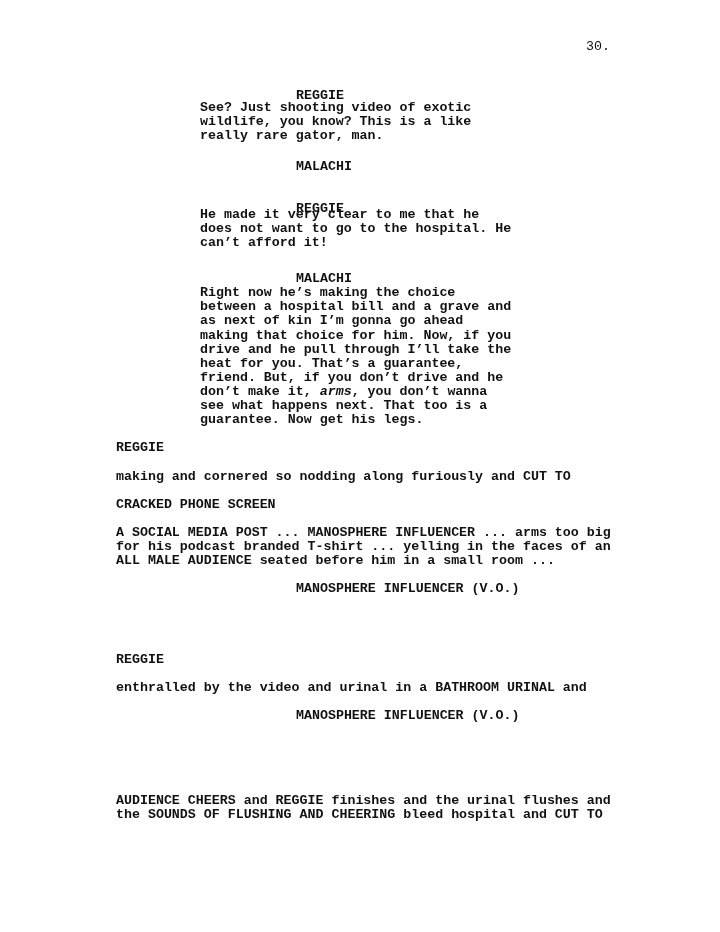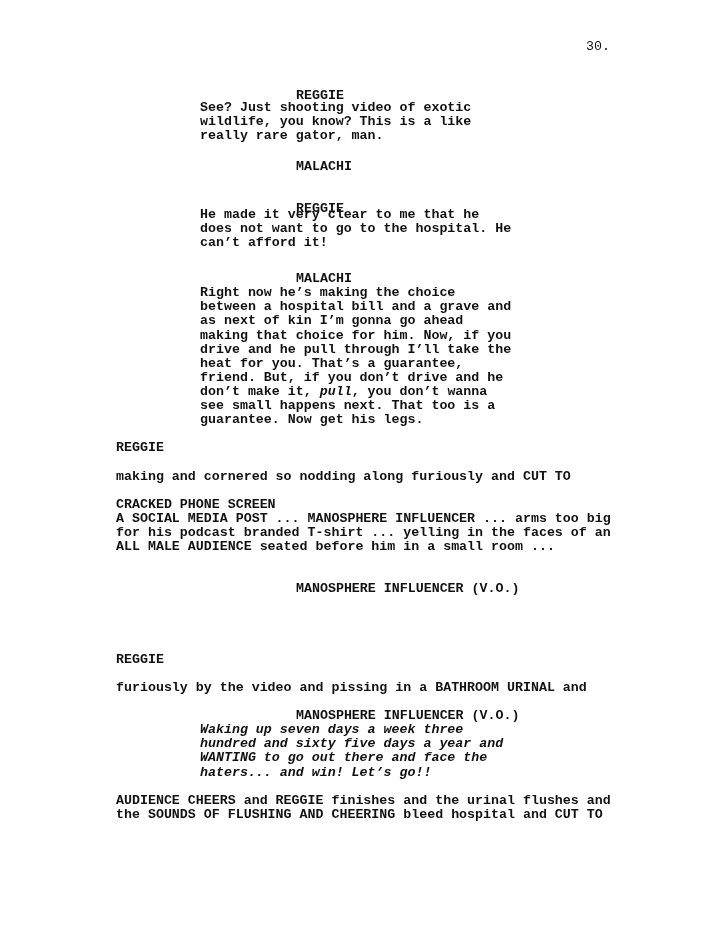--- a/index.html
+++ b/index.html
@@ -36,37 +36,33 @@
 can’t afford it!</div>
 
   <div class="block char" style="top:272px">MALACHI</div>
   <div class="block dlg" style="top:286px">Right now he’s making the choice
 between a hospital bill and a grave and
 as next of kin I’m gonna go ahead
 making that choice for him. Now, if you
 drive and he pull through I’ll take the
 heat for you. That’s a guarantee,
 friend. But, if you don’t drive and he</div>
-  <div class="block dlg" style="top:385px"><span>don’t make it, </span><span class="ital">pull</span><span>, you don’t wanna</span></div>
-  <div class="block dlg" style="top:399px">see small happens next. That too is a
+  <div class="block dlg" style="top:385px"><span>don’t make it, </span><span class="ital">arms</span><span>, you don’t wanna</span></div>
+  <div class="block dlg" style="top:399px">see what happens next. That too is a
 guarantee. Now get his legs.</div>
 
   <div class="block act" style="top:441px">REGGIE</div>
   <div class="block act" style="top:470px">making and cornered so nodding along furiously and CUT TO</div>
   <div class="block act" style="top:498px">CRACKED PHONE SCREEN</div>
-  <div class="block act" style="top:512px">A SOCIAL MEDIA POST ... MANOSPHERE INFLUENCER ... arms too big
+  <div class="block act" style="top:526px">A SOCIAL MEDIA POST ... MANOSPHERE INFLUENCER ... arms too big
 for his podcast branded T-shirt ... yelling in the faces of an
 ALL MALE AUDIENCE seated before him in a small room ...</div>
 
   <div class="block char" style="top:582px">MANOSPHERE INFLUENCER (V.O.)</div>
 
   <div class="block act" style="top:653px">REGGIE</div>
-  <div class="block act" style="top:681px">furiously by the video and pissing in a BATHROOM URINAL and</div>
+  <div class="block act" style="top:681px">enthralled by the video and urinal in a BATHROOM URINAL and</div>
 
   <div class="block char" style="top:709px">MANOSPHERE INFLUENCER (V.O.)</div>
-  <div class="block dlg ital" style="top:723px">Waking up seven days a week three
-hundred and sixty five days a year and
-WANTING to go out there and face the
-haters... and win! Let’s go!!</div>
 
   <div class="block act" style="top:794px">AUDIENCE CHEERS and REGGIE finishes and the urinal flushes and
 the SOUNDS OF FLUSHING AND CHEERING bleed hospital and CUT TO</div>
 </div>
 
 </body></html>

